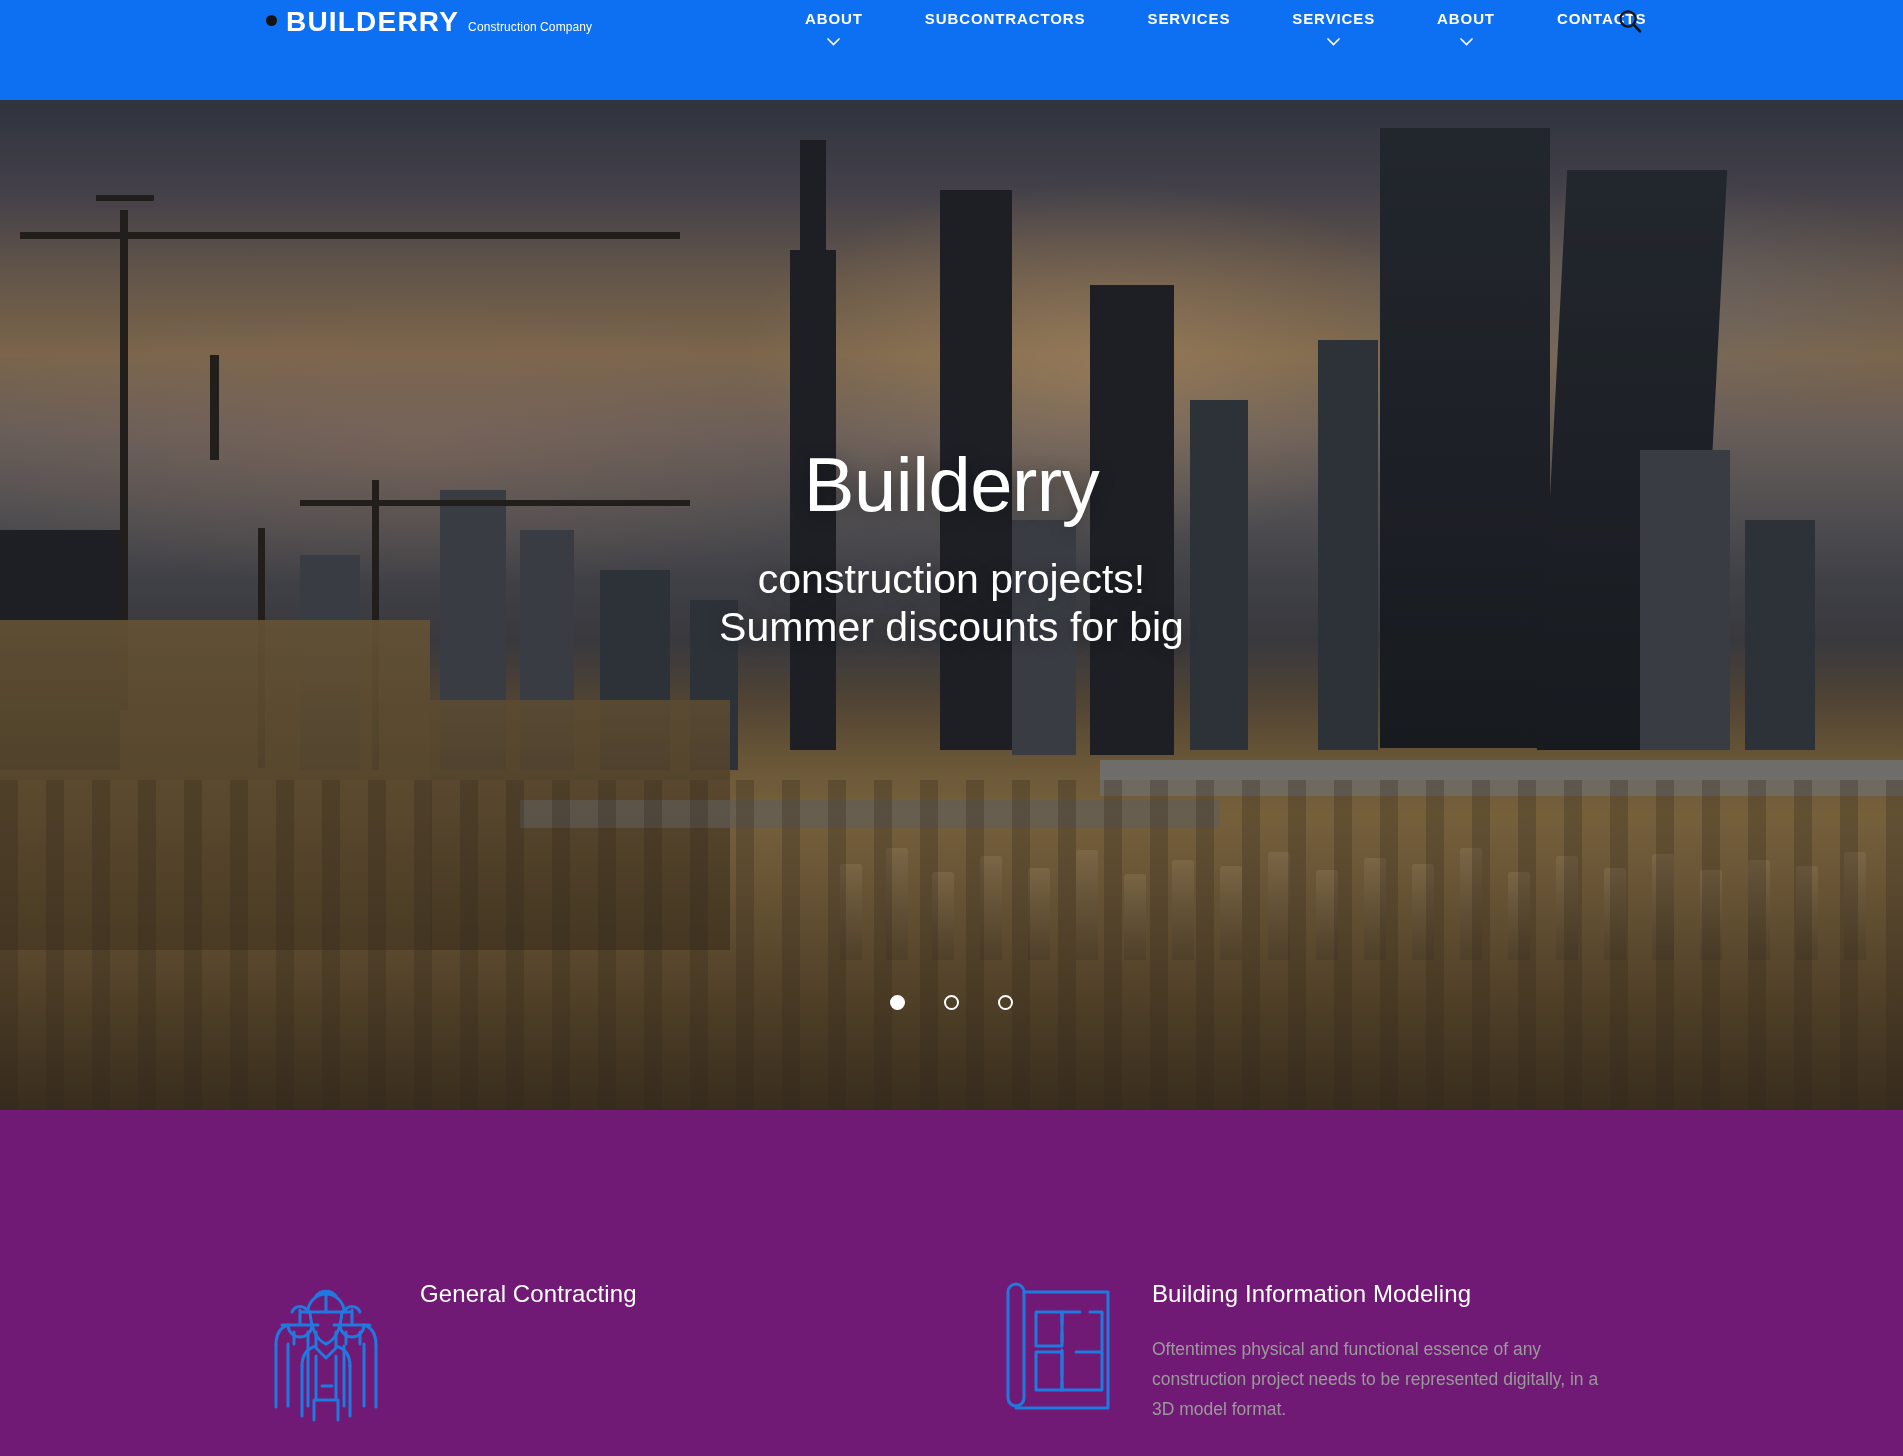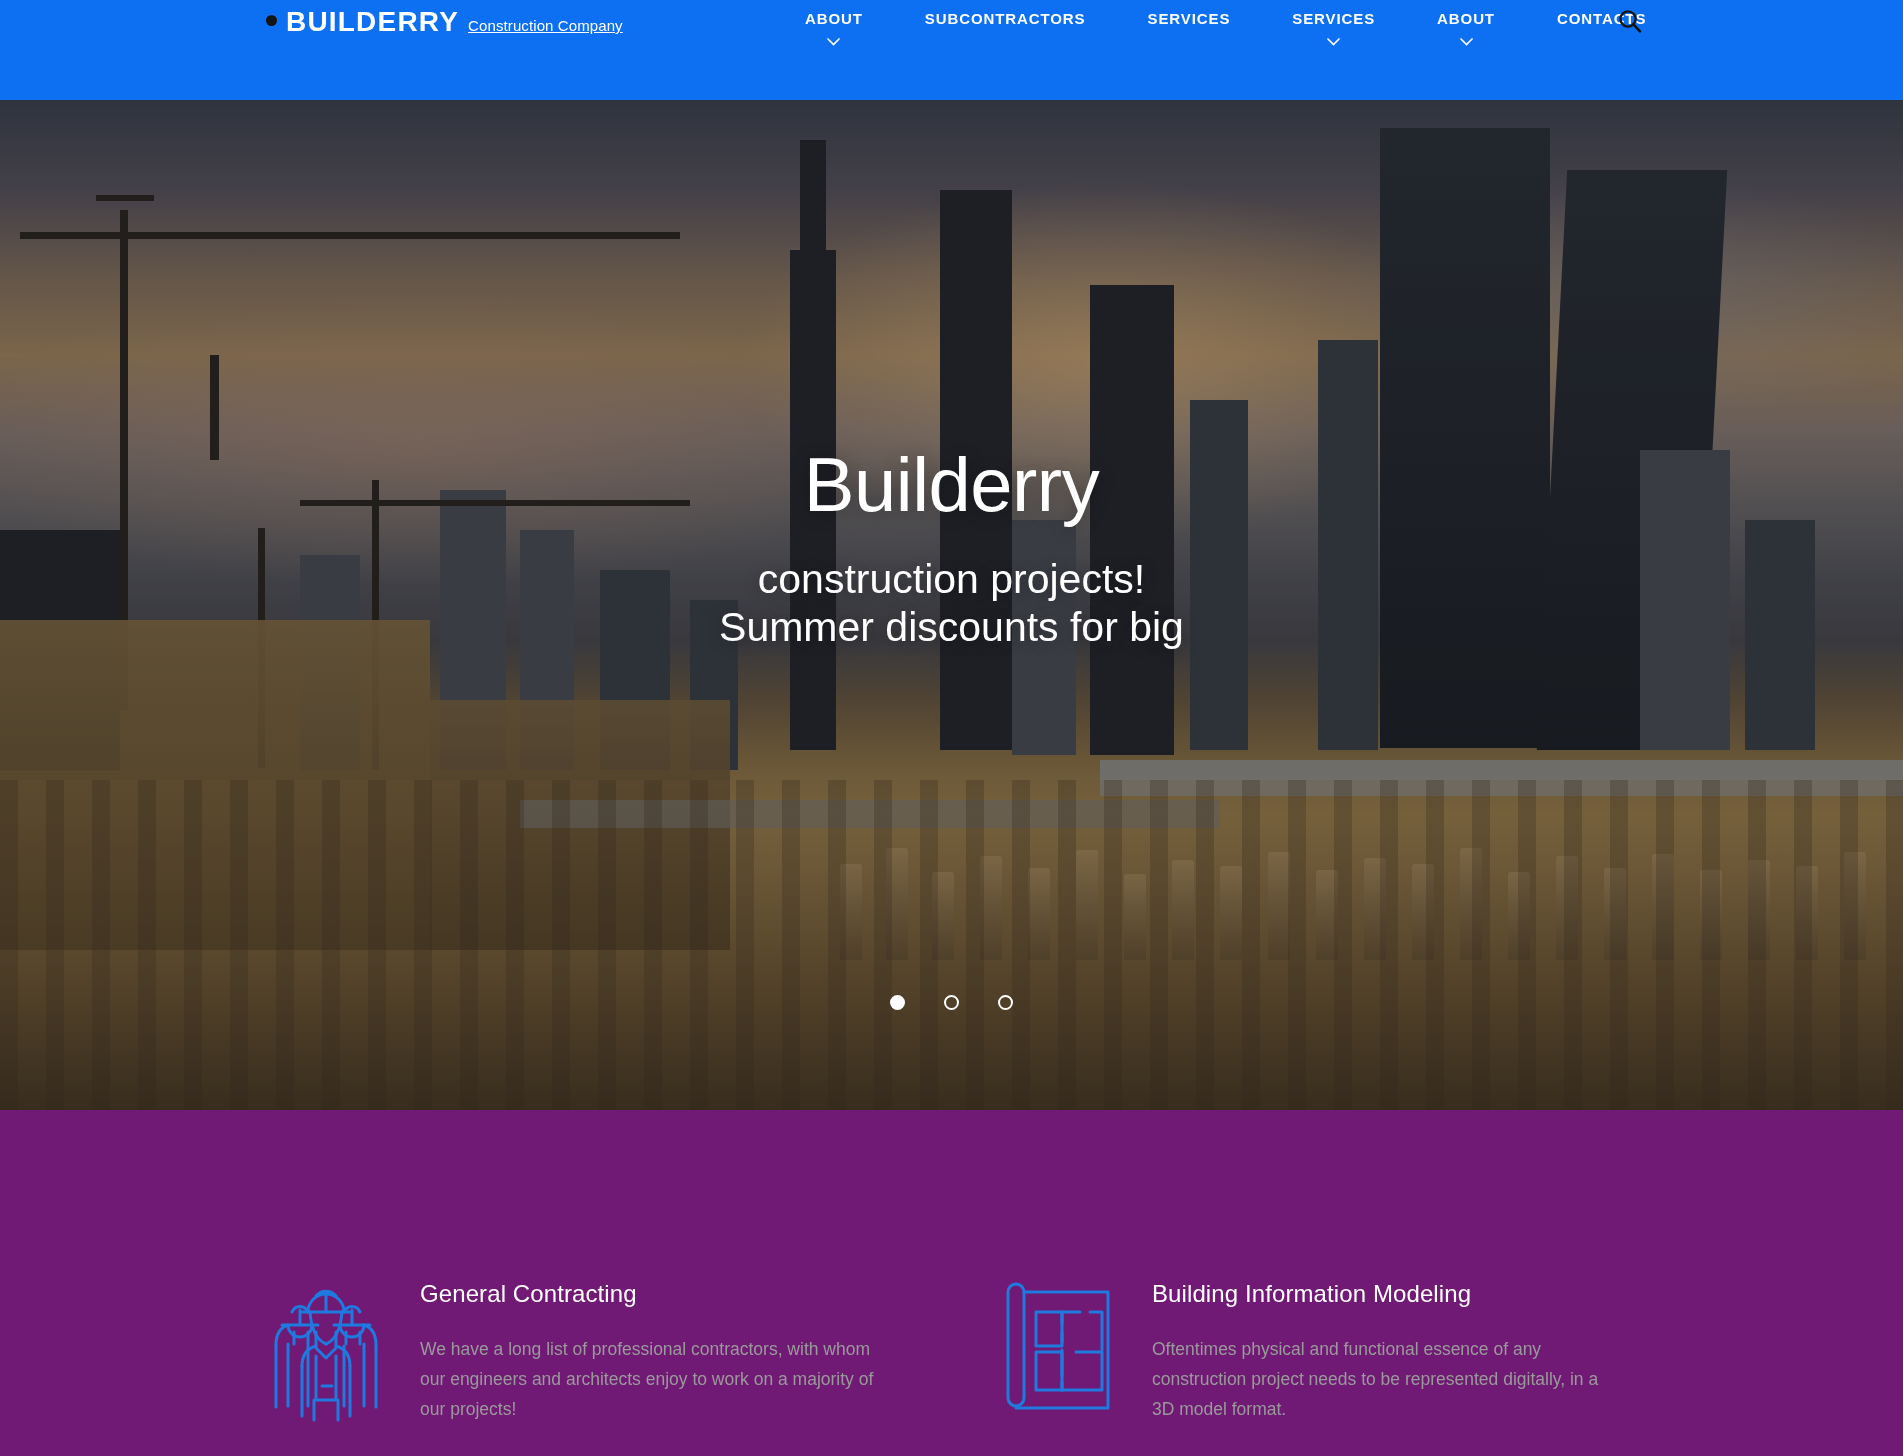--- a/index.html
+++ b/index.html
@@ -37,25 +37,24 @@
   }
   .brand-name {
     color: #ffffff;
     font-size: 28px;
     font-weight: 700;
     letter-spacing: 1.2px;
     line-height: 1;
   }
   .brand-tag {
     color: #ffffff;
-    font-size: 15px;
+    font-size: 12px;
     font-weight: 400;
     letter-spacing: 0.1px;
     line-height: 1;
-    text-decoration: underline;
   }
 
   .nav {
     position: absolute;
     left: 805px;
     top: 10px;
     display: flex;
     align-items: flex-start;
   }
   .nav-item {
@@ -425,21 +424,20 @@
             <path d="M84 96 v50"></path>
             <path d="M50 86 v44 h20 v-44"></path>
             <path d="M56 116 h10"></path>
             <path d="M48 130 v20"></path>
             <path d="M72 130 v20"></path>
           </g>
         </svg>
       </div>
       <div class="svc-text">
         <div class="svc-title">General Contracting</div>
-        <div class="svc-body">We have a long list of professional contractors, with whom our engineers and architects enjoy to work on a majority of our projects!</div>
       </div>
     </div>
 
     <div class="svc-card">
       <div class="svc-icon">
         <svg width="120" height="160" viewBox="0 0 120 160">
           <g fill="none" stroke="#1f7ae0" stroke-width="3" stroke-linecap="round" stroke-linejoin="round">
 
             <path d="M18 14 a8 8 0 0 0-8 8 v106 a8 8 0 0 0 8 8"></path>
             <path d="M18 14 a8 8 0 0 1 8 8 v106 a8 8 0 0 1-8 8"></path>

